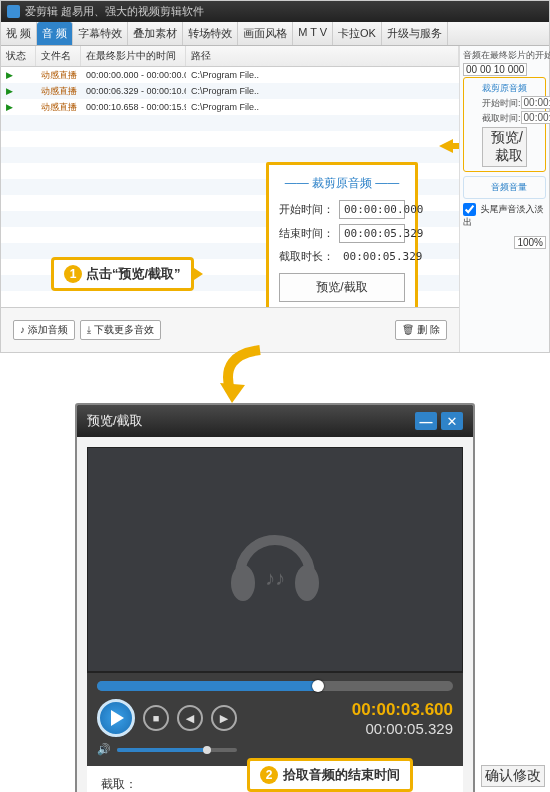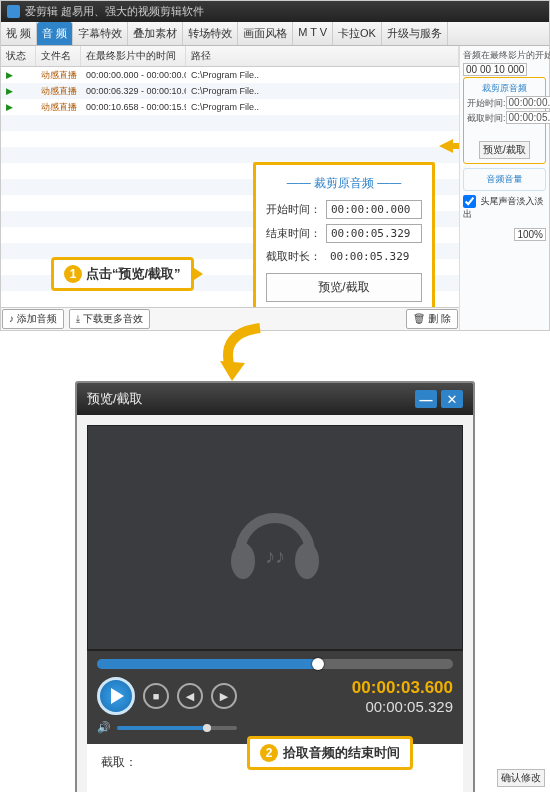--- a/index.html
+++ b/index.html
@@ -21,46 +21,46 @@
 .thead div{padding:3px 5px;border-right:1px solid #ddd}
 .c0{width:35px}.c1{width:45px}.c2{width:105px}.c3{flex:1}
 
 .rows{height:240px;overflow:hidden;background:repeating-linear-gradient(#fff 0,#fff 16px,#f3f7fb 16px,#f3f7fb 32px);position:relative}
 .row{display:flex;font-size:9px;height:16px;align-items:center}
 .row div{padding:0 5px;white-space:nowrap;overflow:hidden}
 .row .play{color:#1a8f1a}
 .rows .row .c1{color:#b05800}
 
 
-.right .sect{border:1px solid #cde1f2;border-radius:3px;padding:4px 3px;margin-bottom:4px;text-align:center}
+.right .sect{border:1px solid #cde1f2;border-radius:3px;padding:4px 18px;margin-bottom:4px;text-align:right}
 .right .lab{font-size:9px;color:#555;white-space:nowrap}
 .right .val{display:inline-block;background:#fff;border:1px solid #bbb;padding:0 2px;font-size:10px;margin:1px 0}
 .right .hl{border:1px solid #f0b000}
-.right .btn{display:inline-block;border:1px solid #bbb;background:#f3f3f3;padding:1px 3px;font-size:10px;margin-top:16px;cursor:pointer}
+.right .btn{display:inline-block;border:1px solid #bbb;background:#f3f3f3;padding:1px 3px;font-size:14px;margin-top:2px;cursor:pointer}
 .right .chkline{font-size:9px;margin-top:4px}
 .right input[type=checkbox]{vertical-align:middle;margin-right:2px}
 
 
-.crop{position:absolute;top:95px;left:252px;width:182px;border:3px solid #f0b000;background:#fff;padding:10px 10px 12px;z-index:5;border-radius:2px}
+.crop{position:absolute;top:95px;left:265px;width:152px;border:3px solid #f0b000;background:#fff;padding:10px 10px 12px;z-index:5;border-radius:2px}
 .crop .ttl{text-align:center;color:#2f83c9;font-size:12px;margin-bottom:8px}
 .crop .fld{display:flex;align-items:center;margin:5px 0;font-size:11px}
 .crop .fld span{width:60px}
 .crop .fld .box{flex:1;border:1px solid #aaa;padding:2px 4px;background:#fff;font-family:monospace;font-size:11px}
 .crop .fld .txt{flex:1;padding:2px 4px;font-family:monospace;font-size:11px}
 .crop .go{margin-top:8px;text-align:center;border:1px solid #aaa;padding:5px 0;font-size:12px;background:#fdfdfd;cursor:pointer}
 
 .callout{position:absolute;top:190px;left:50px;background:#fff;border:3px solid #f0b000;border-radius:4px;padding:5px 10px;font-size:13px;font-weight:bold;display:flex;align-items:center;gap:4px;z-index:6}
 .callout .num{display:inline-block;width:18px;height:18px;background:#f0b000;border-radius:50%;color:#fff;text-align:center;line-height:18px;font-size:12px}
 .callout .arr{position:absolute;right:-12px;top:50%;transform:translateY(-50%);width:0;height:0;border-top:8px solid transparent;border-bottom:8px solid transparent;border-left:12px solid #f0b000}
 
 .yarr{position:absolute;right:0;top:72px;z-index:4}
 .yarr svg{display:block}
 
 
-.bbar{display:flex;padding:1px;border-top:1px solid #ccc;background:#f6f6f6;gap:5px;font-size:10px}
+.bbar{display:flex;padding:12px;border-top:1px solid #ccc;background:#f6f6f6;gap:5px;font-size:10px}
 .bbar .btn{border:1px solid #aaa;background:#fff;padding:2px 6px;cursor:pointer;border-radius:2px}
 .bbar .sp{flex:1}
 
 
 .bigarrow{height:50px;position:relative}
 .bigarrow svg{position:absolute;left:200px;top:-8px}
 
 
 .pv{width:400px;margin:0 auto;border:2px solid #888;border-radius:3px;overflow:hidden}
 .pv .ptitle{background:linear-gradient(#4a4a4a,#222);color:#eee;padding:7px 10px;font-size:13px;display:flex;align-items:center}

